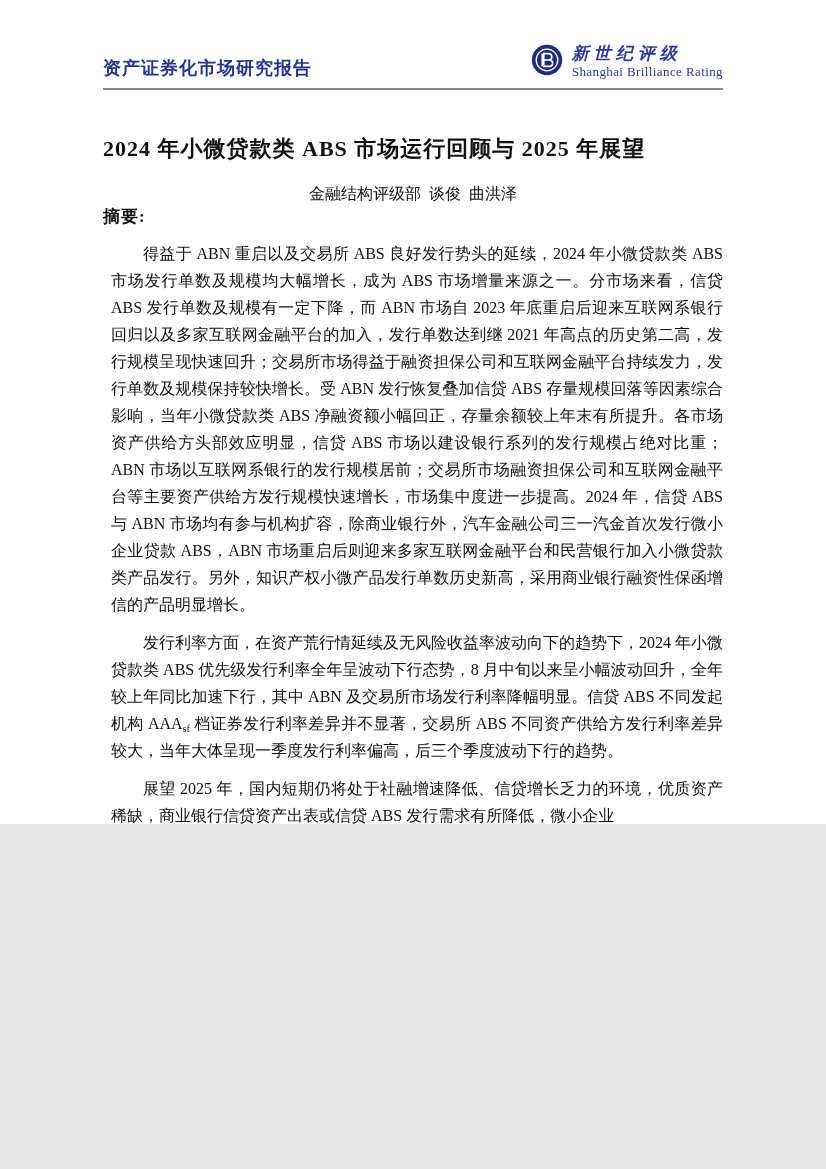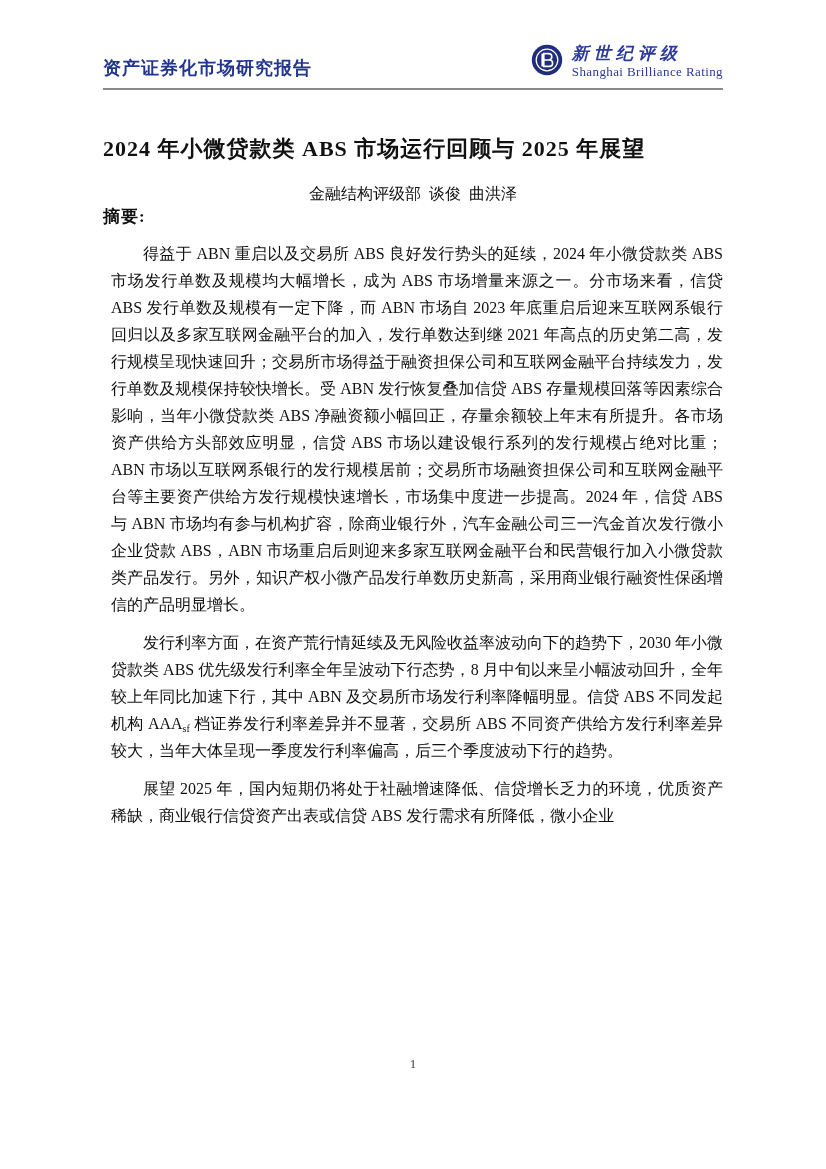--- a/index.html
+++ b/index.html
@@ -1,18 +1,18 @@
 <!DOCTYPE html>
 <html><head>
 <meta charset="utf-8">
 <style>
   html,body { margin:0; padding:0; background:#e8e8e8; }
   .page {
     position:relative;
-    width:826px; height:1169px;
+    width:826px; height:824px;
     margin:0 auto;
     background:#ffffff;
     font-family:"Liberation Serif","DejaVu Serif",serif;
     color:#111111;
     overflow:hidden;
     box-sizing:border-box;
   }
   .content { padding:44px 103px 0 103px; }
 
   
@@ -121,21 +121,21 @@
 
     <h1 class="article-title">2024 年小微贷款类 ABS 市场运行回顾与 2025 年展望</h1>
 
     <div class="article-byline">金融结构评级部  谈俊  曲洪泽</div>
 
     <div class="abstract-label">摘要:</div>
 
     <div class="body-text">
       <p>得益于 ABN 重启以及交易所 ABS 良好发行势头的延续，2024 年小微贷款类 ABS 市场发行单数及规模均大幅增长，成为 ABS 市场增量来源之一。分市场来看，信贷 ABS 发行单数及规模有一定下降，而 ABN 市场自 2023 年底重启后迎来互联网系银行回归以及多家互联网金融平台的加入，发行单数达到继 2021 年高点的历史第二高，发行规模呈现快速回升；交易所市场得益于融资担保公司和互联网金融平台持续发力，发行单数及规模保持较快增长。受 ABN 发行恢复叠加信贷 ABS 存量规模回落等因素综合影响，当年小微贷款类 ABS 净融资额小幅回正，存量余额较上年末有所提升。各市场资产供给方头部效应明显，信贷 ABS 市场以建设银行系列的发行规模占绝对比重；ABN 市场以互联网系银行的发行规模居前；交易所市场融资担保公司和互联网金融平台等主要资产供给方发行规模快速增长，市场集中度进一步提高。2024 年，信贷 ABS 与 ABN 市场均有参与机构扩容，除商业银行外，汽车金融公司三一汽金首次发行微小企业贷款 ABS，ABN 市场重启后则迎来多家互联网金融平台和民营银行加入小微贷款类产品发行。另外，知识产权小微产品发行单数历史新高，采用商业银行融资性保函增信的产品明显增长。</p>
 
-      <p><span>发行利率方面，在资产荒行情延续及无风险收益率波动向下的趋势下，2030 年小微贷款类 ABS 优先级发行利率全年呈波动下行态势，8 月中旬以来呈小幅波动回升，全年较上年同比加速下行，其中 ABN 及交易所市场发行利率降幅明显。信贷 ABS 不同发起机构 AAA</span><sub class="sf">sf</sub><span> 档证券发行利率差异并不显著，交易所 ABS 不同资产供给方发行利率差异较大，当年大体呈现一季度发行利率偏高，后三个季度波动下行的趋势。</span></p>
+      <p><span>发行利率方面，在资产荒行情延续及无风险收益率波动向下的趋势下，2024 年小微贷款类 ABS 优先级发行利率全年呈波动下行态势，8 月中旬以来呈小幅波动回升，全年较上年同比加速下行，其中 ABN 及交易所市场发行利率降幅明显。信贷 ABS 不同发起机构 AAA</span><sub class="sf">sf</sub><span> 档证券发行利率差异并不显著，交易所 ABS 不同资产供给方发行利率差异较大，当年大体呈现一季度发行利率偏高，后三个季度波动下行的趋势。</span></p>
 
 
       <p>展望 2025 年，国内短期仍将处于社融增速降低、信贷增长乏力的环境，优质资产稀缺，商业银行信贷资产出表或信贷 ABS 发行需求有所降低，微小企业</p>
     </div>
 
   </div>
 
   <div class="page-number">1</div>
 </div>
 

